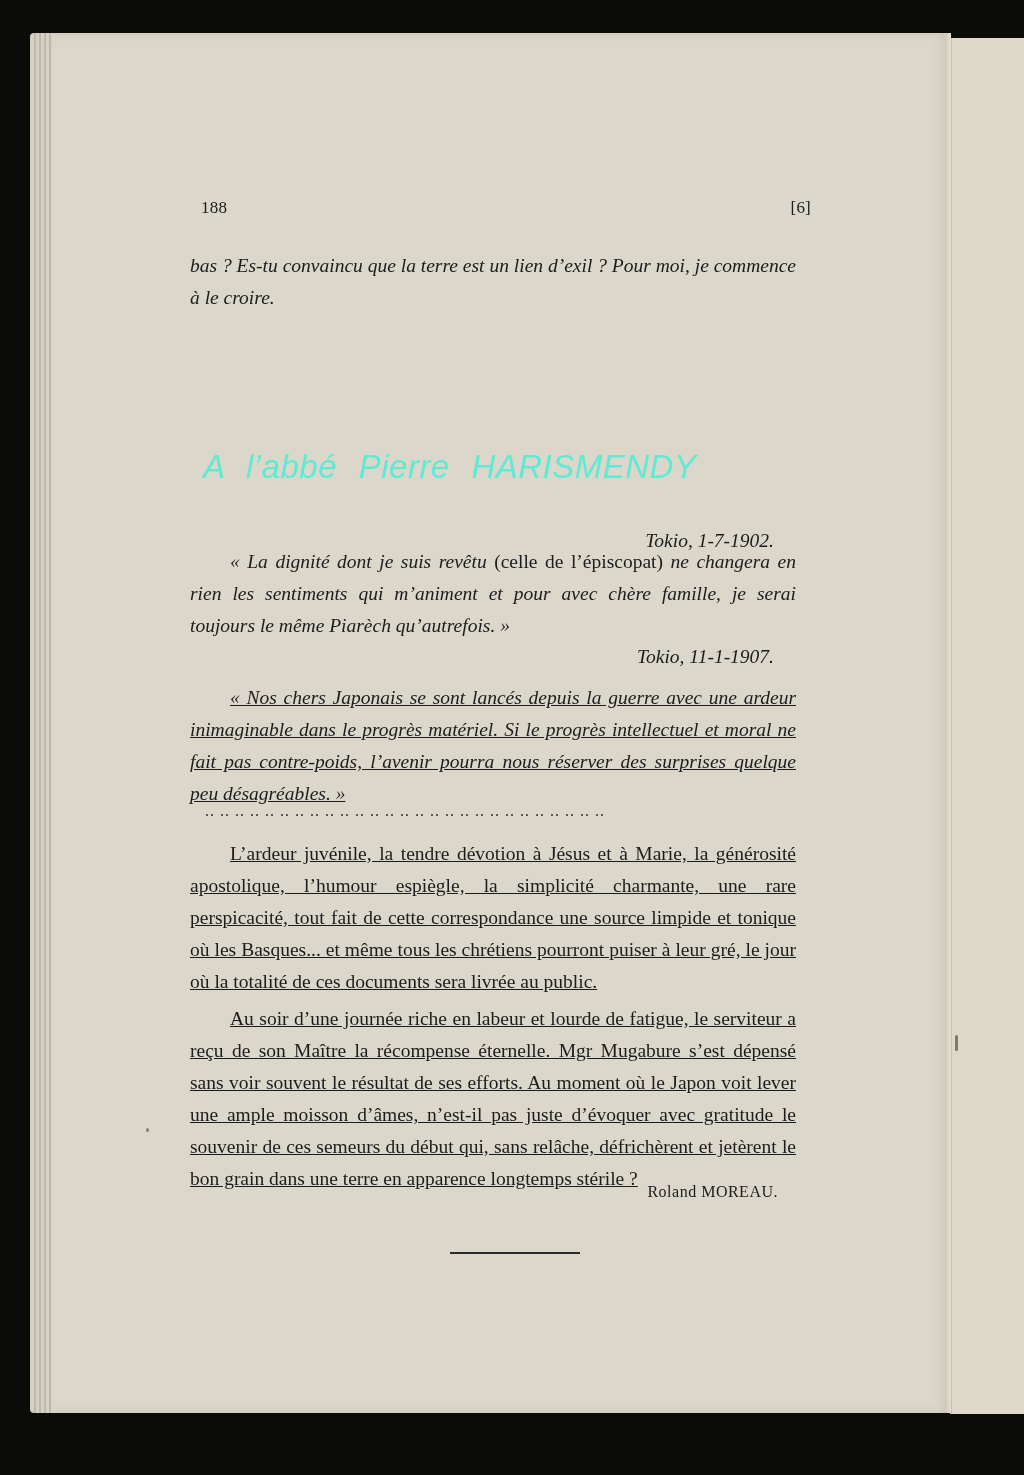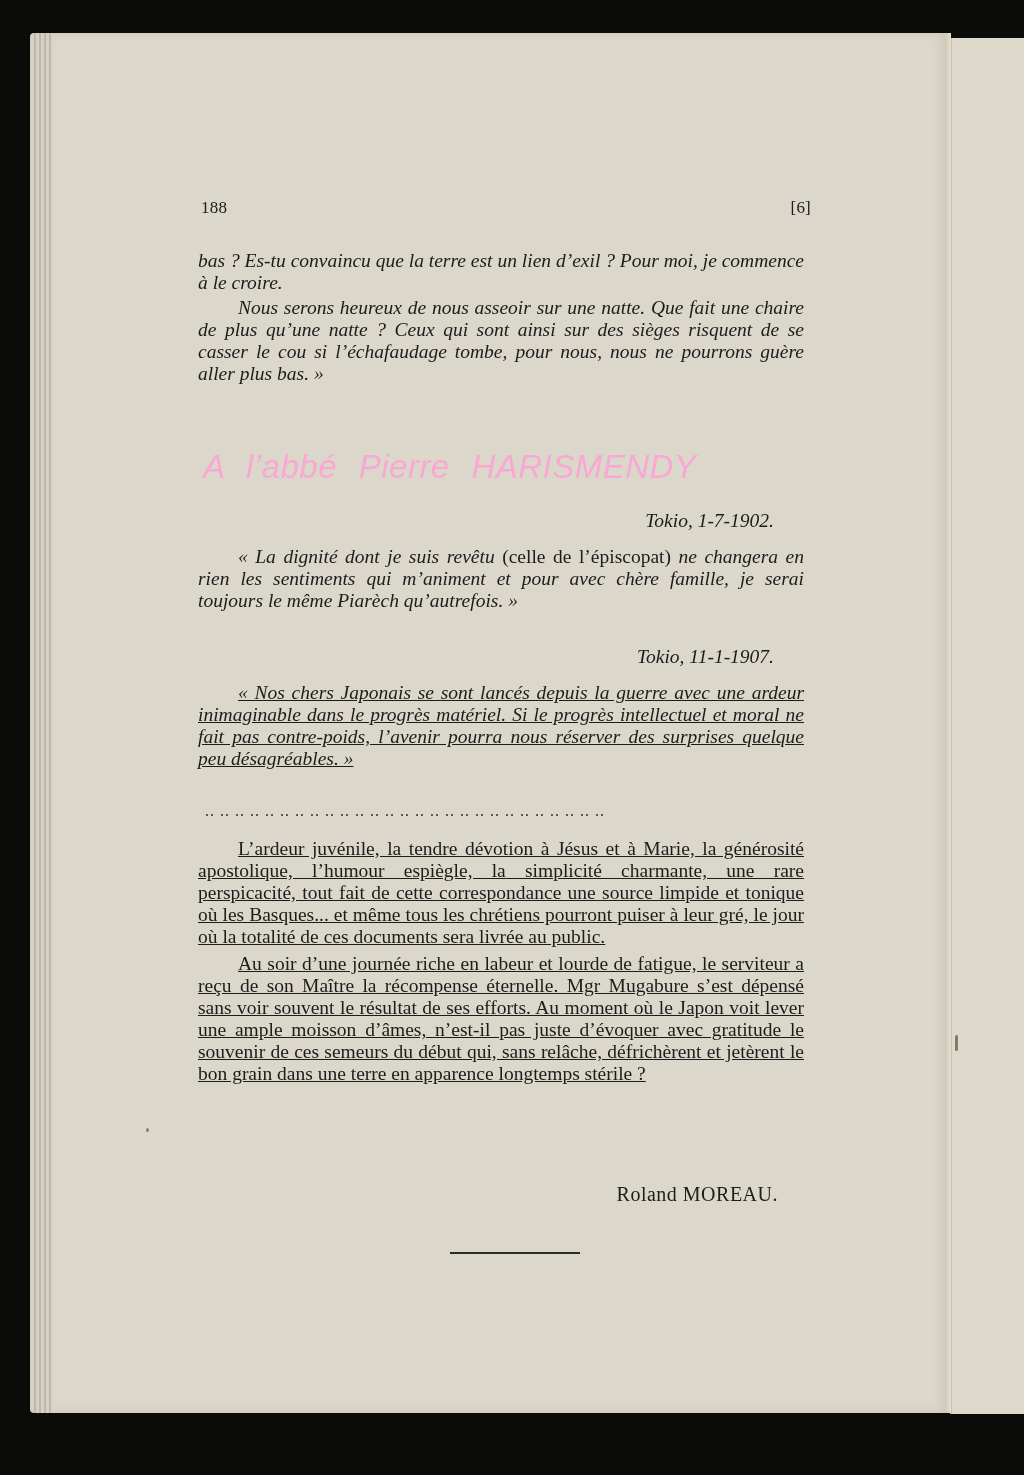--- a/index.html
+++ b/index.html
@@ -33,42 +33,42 @@
       position: absolute; left: 945px; top: 33px; width: 6px; height: 1380px;
       background: linear-gradient(to right, #cfc8b8, #e6e0d2);
     }
     .header {
       position: absolute; left: 201px; top: 198px; width: 610px;
       display: flex; justify-content: space-between; align-items: center;
       font-size: 17px; letter-spacing: 0.2px;
     }
     .header .title { flex: 1; text-align: center; margin-left: 30px; margin-right: 30px; }
     .text-block {
-      position: absolute; left: 198px; width: 606px;
-      font-size: 19.5px; line-height: 22px; text-align: justify;
+      position: absolute; left: 190px; width: 606px;
+      font-size: 19.5px; line-height: 32px; text-align: justify;
     }
     .it { font-style: italic; }
     .indent { text-indent: 40px; }
     p { margin: 0; }
     .heading {
       position: absolute; left: 203px; top: 448px;
       font-family: "Liberation Sans", "DejaVu Sans", sans-serif;
-      font-style: italic; font-size: 33px; letter-spacing: 0.5px; color: #f9a8d4;
+      font-style: italic; font-size: 33px; letter-spacing: 0.5px; color: #5eead4;
       word-spacing: 12px;
     }
     .dateline {
       position: absolute; right: 250px;
       font-style: italic; font-size: 19.5px;
     }
     .dots {
       position: absolute; left: 205px; top: 802px; width: 606px;
       font-size: 16px; letter-spacing: 1px; color: #333; white-space: nowrap; overflow: hidden;
     }
     .signature {
-      position: absolute; right: 246px; top: 1183px; font-size: 20px; letter-spacing: 0.5px;
+      position: absolute; right: 246px; top: 1183px; font-size: 16px; letter-spacing: 0.5px;
     }
     .end-rule {
       position: absolute; left: 450px; top: 1252px; width: 130px; height: 2px; background: #2a2a2a;
     }
     .smudge {
       position: absolute; left: 955px; top: 1035px; width: 3px; height: 16px;
       background: #6b5f50; border-radius: 2px; opacity: 0.8;
     }
     .dot-mark {
       position: absolute; left: 146px; top: 1128px; width: 3px; height: 4px;
@@ -90,26 +90,25 @@
 <div class="smudge"></div>
 <div class="dot-mark"></div>
 
 <div class="header">
   <span>188</span>
   <span>[6]</span>
 </div>
 
 <div class="text-block it" style="top:250px;">
   <p>bas ? Es-tu convaincu que la terre est un lien d’exil ? Pour moi, je commence à le croire.</p>
-  <p class="indent" style="margin-top:3px;">Nous serons heureux de nous asseoir sur une natte. Que fait une chaire de plus qu’une natte ? Ceux qui sont ainsi sur des sièges risquent de se casser le cou si l’échafaudage tombe, pour nous, nous ne pourrons guère aller plus bas. »</p>
 </div>
 
 <div class="heading">A l’abbé Pierre HARISMENDY</div>
 
-<div class="dateline" style="top:510px;">Tokio, 1-7-1902.</div>
+<div class="dateline" style="top:530px;">Tokio, 1-7-1902.</div>
 <div class="text-block" style="top:546px;">
   <p class="indent"><span class="it">« La dignité dont je suis revêtu </span><span>(celle de l’épiscopat) </span><span class="it">ne changera en rien les sentiments qui m’animent et pour avec chère famille, je serai toujours le même Piarèch qu’autrefois. »</span></p>
 </div>
 
 <div class="dateline" style="top:646px;">Tokio, 11-1-1907.</div>
 <div class="text-block it" style="top:682px;text-decoration:underline;">
   <p class="indent">« Nos chers Japonais se sont lancés depuis la guerre avec une ardeur inimaginable dans le progrès matériel. Si le pro­grès intellectuel et moral ne fait pas contre-poids, l’avenir pour­ra nous réserver des surprises quelque peu désagréables. »</p>
 </div>
 
 <div class="dots">.. .. .. .. .. .. .. .. .. .. .. .. .. .. .. .. .. .. .. .. .. .. .. .. .. .. ..</div>

